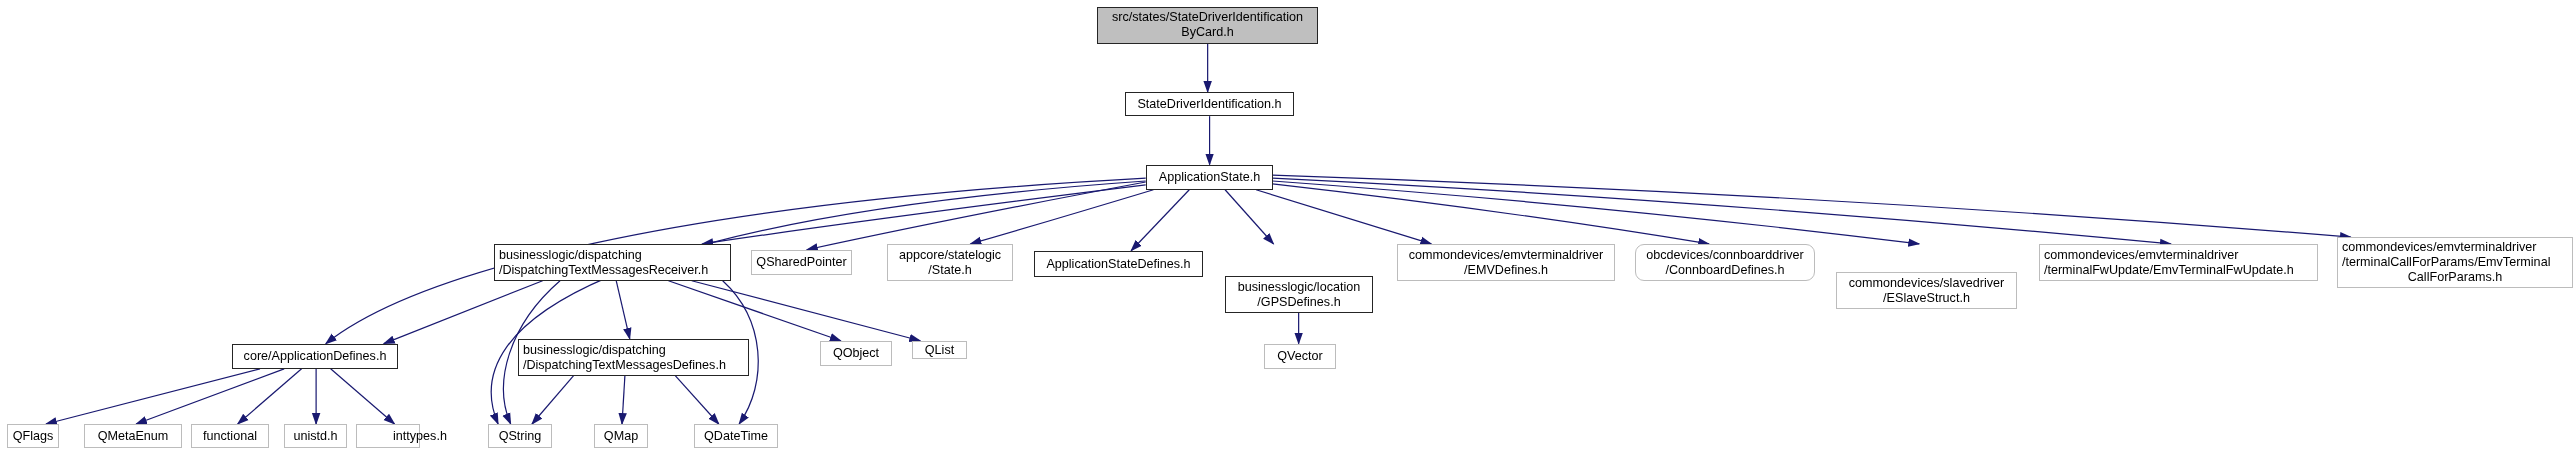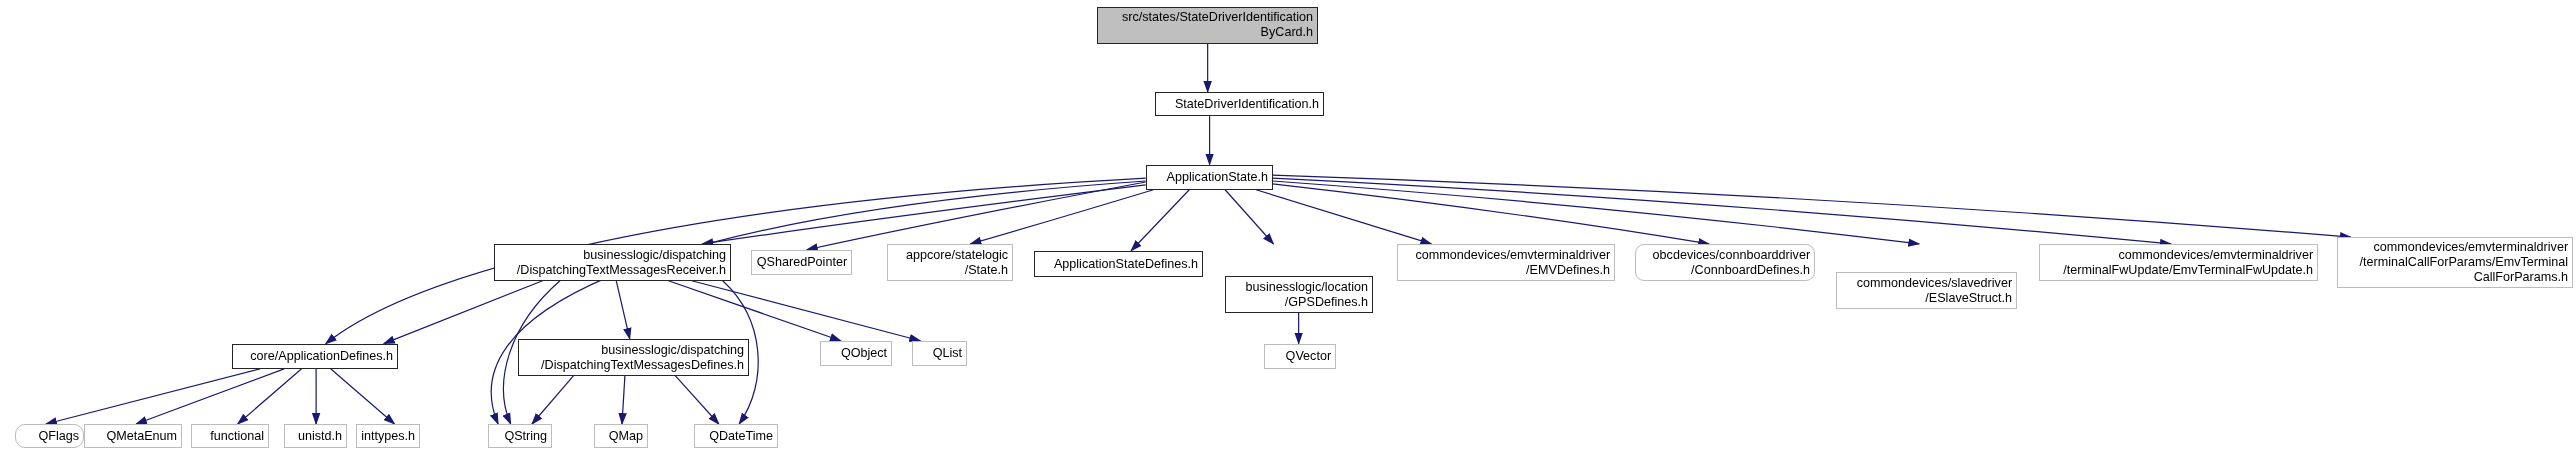--- a/index.html
+++ b/index.html
@@ -13,21 +13,20 @@
   #edge-layer{position:absolute;left:0;top:0;width:2576px;height:454px;}
   #node-layer{position:absolute;left:0;top:0;width:2576px;height:454px;}
   .node{
     position:absolute;box-sizing:border-box;
     background:#ffffff;border:1px solid #bcbcbc;
     display:flex;flex-direction:column;justify-content:center;
     padding:1px 3.9px;
     font-size:12.6px;line-height:15px;color:#000;
     text-align:center;white-space:nowrap;
     cursor:pointer;
-    align-items:flex-end;
   }
   .node.doc{border:1.5px solid #252525;}
   .node.main{border:1.9px solid #252525;background:#bfbfbf;}
   .node.align-left{text-align:left;}
   .node[data-node-id="callforparams"] .node-line:last-child{text-align:center;}
   .edge{stroke:#191970;stroke-width:1.25;fill:none;}
 </style>
 </head>
 <body>
 
@@ -68,21 +67,21 @@
         <path d="M 645 388 L 642 438" class="edge" marker-end="url(#arrowhead)"></path>
         <path d="M 697 388 L 742 438" class="edge" marker-end="url(#arrowhead)"></path>
         <path d="M 1341 290 L 1341 355" class="edge" marker-end="url(#arrowhead)"></path>
       </g>
   </svg>
   <div id="node-layer">
       <div class="node main" data-node-id="bycard" style="left: 1097px; top: 6.8px; width: 221px; height: 37px;">
         <div class="node-line">src/states/StateDriverIdentification</div>
         <div class="node-line">ByCard.h</div>
       </div>
-      <div class="node doc" data-node-id="sdi" style="left: 1125px; top: 92px; width: 169px; height: 24px; margin-left: 30px;">
+      <div class="node doc" data-node-id="sdi" style="left: 1125px; top: 92px; width: 169px; height: 24px;">
         <div class="node-line">StateDriverIdentification.h</div>
       </div>
       <div class="node doc" data-node-id="appstate" style="left: 1146px; top: 165px; width: 127px; height: 25px;">
         <div class="node-line">ApplicationState.h</div>
       </div>
       <div class="node doc align-left" data-node-id="receiver" style="left: 494px; top: 244px; width: 237px; height: 37px;">
         <div class="node-line">businesslogic/dispatching</div>
         <div class="node-line">/DispatchingTextMessagesReceiver.h</div>
       </div>
       <div class="node external" data-node-id="qsharedpointer" style="left: 751px; top: 250px; width: 101px; height: 25px;">
@@ -123,27 +122,27 @@
       <div class="node doc" data-node-id="appdefines" style="left: 232px; top: 344px; width: 166px; height: 25px;">
         <div class="node-line">core/ApplicationDefines.h</div>
       </div>
       <div class="node doc align-left" data-node-id="dtmdefines" style="left: 518px; top: 339px; width: 231px; height: 37px;">
         <div class="node-line">businesslogic/dispatching</div>
         <div class="node-line">/DispatchingTextMessagesDefines.h</div>
       </div>
       <div class="node external" data-node-id="qobject" style="left: 820px; top: 341px; width: 72px; height: 25px;">
         <div class="node-line">QObject</div>
       </div>
-      <div class="node external" data-node-id="qlist" style="left: 912px; top: 341px; width: 55px; height: 25px;">
+      <div class="node external" data-node-id="qlist" style="left: 912px; top: 341px; width: 55px; height: 18px;">
         <div class="node-line">QList</div>
       </div>
       <div class="node external" data-node-id="qvector" style="left: 1264px; top: 344px; width: 72px; height: 25px;">
         <div class="node-line">QVector</div>
       </div>
-      <div class="node external" data-node-id="qflags" style="left: 15px; top: 424px; width: 69px; height: 24px; border-radius: 10px;">
+      <div class="node external" data-node-id="qflags" style="left: 7px; top: 424px; width: 52px; height: 24px;">
         <div class="node-line">QFlags</div>
       </div>
       <div class="node external" data-node-id="qmetaenum" style="left: 84px; top: 424px; width: 98px; height: 24px;">
         <div class="node-line">QMetaEnum</div>
       </div>
       <div class="node external" data-node-id="functional" style="left: 191px; top: 424px; width: 78px; height: 24px;">
         <div class="node-line">functional</div>
       </div>
       <div class="node external" data-node-id="unistd" style="left: 284px; top: 424px; width: 63px; height: 24px;">
         <div class="node-line">unistd.h</div>

